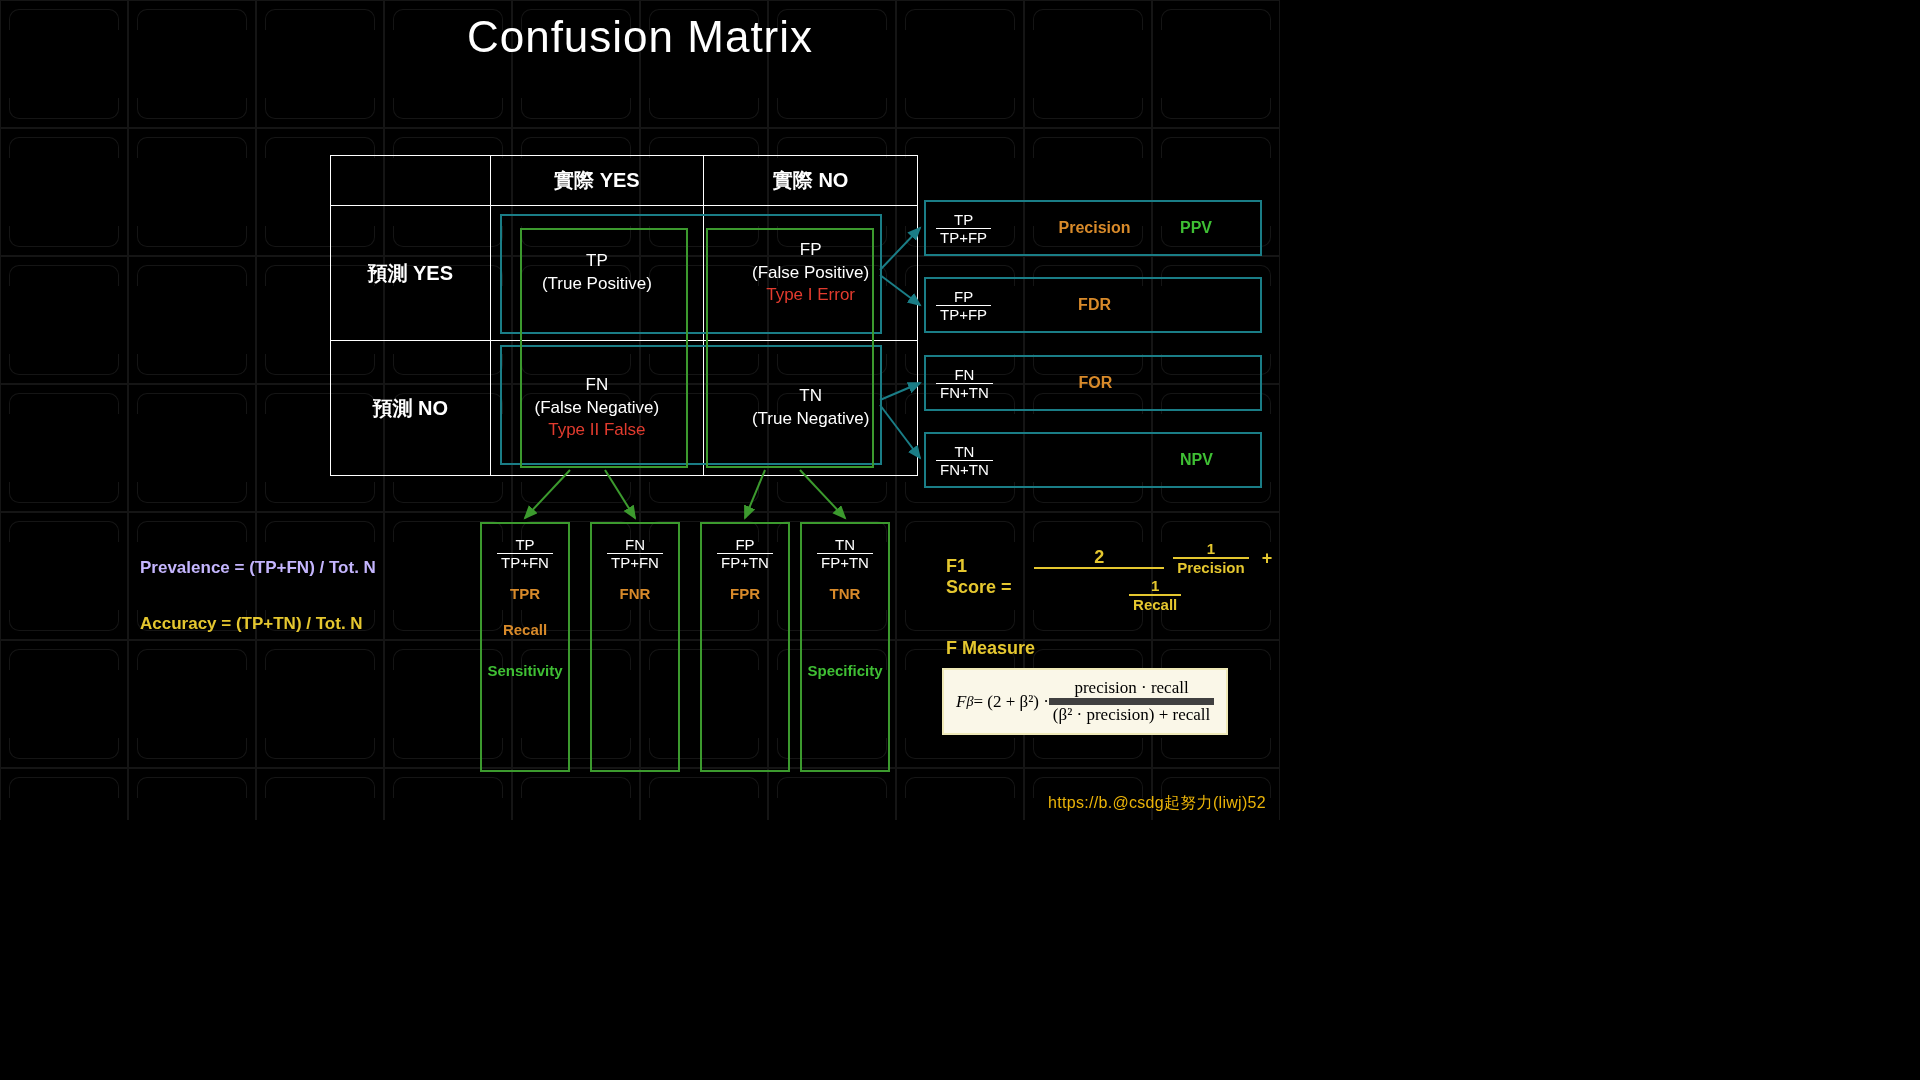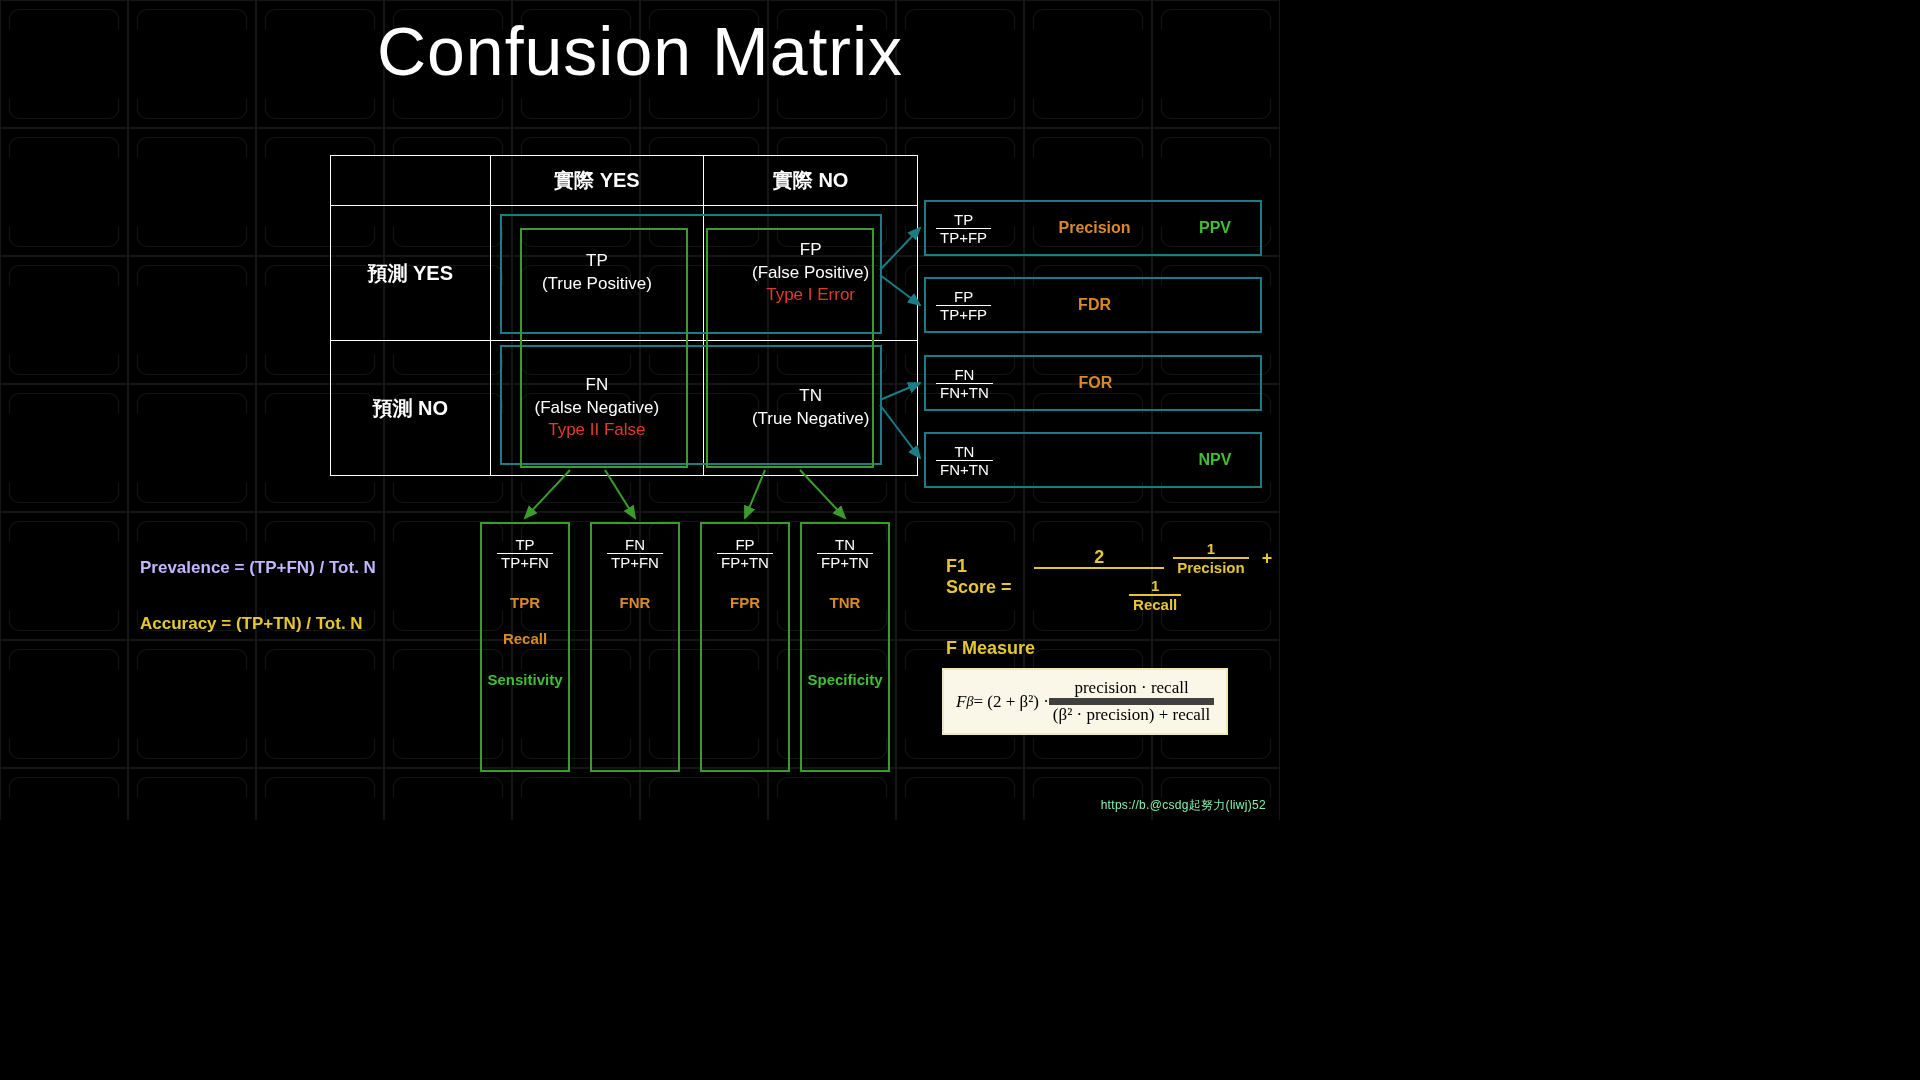--- a/index.html
+++ b/index.html
@@ -3,53 +3,53 @@
 <meta charset="utf-8">
 <style>
   html,body{margin:0;padding:0;width:1280px;height:820px;background:#000;color:#fff;font-family:"Helvetica Neue",Helvetica,Arial,sans-serif;overflow:hidden;position:relative}
   
   .bg-tiles{position:absolute;inset:0;z-index:0;opacity:.45}
   .bg-tiles .row{display:flex}
   .bg-tiles .tile{width:128px;height:128px;box-sizing:border-box;border:1px solid #2f2f2f;position:relative}
   .bg-tiles .tile::before{content:"";position:absolute;top:8px;left:8px;right:8px;height:20px;border:1px solid #2f2f2f;border-bottom:none;border-top-left-radius:10px;border-top-right-radius:10px}
   .bg-tiles .tile::after{content:"";position:absolute;bottom:8px;left:8px;right:8px;height:20px;border:1px solid #2f2f2f;border-top:none;border-bottom-left-radius:10px;border-bottom-right-radius:10px}
   .stage{position:absolute;inset:0;z-index:1}
-  .title{position:absolute;top:12px;left:0;right:0;text-align:center;font-size:68px;font-weight:400;letter-spacing:1px}
+  .title{position:absolute;top:12px;left:0;right:0;text-align:center;font-size:44px;font-weight:400;letter-spacing:1px}
   
   .cm{position:absolute;top:155px;left:330px;width:588px;height:320px;border:1px solid #fff;border-collapse:collapse;font-size:18px}
   .cm td,.cm th{border:1px solid #fff;text-align:center;vertical-align:middle;padding:6px}
   .cm th{font-weight:700;font-size:20px}
   .cm .cell-main{font-size:17px;line-height:1.35}
   .err{color:#e23b2e}
   
   .g-col{position:absolute;border:2px solid #3c9a2e;z-index:2}
   .g-colA{top:228px;left:520px;width:164px;height:236px}
   .g-colB{top:228px;left:706px;width:164px;height:236px}
   
   .t-row{position:absolute;border:2px solid #1a7d86;z-index:2}
   .t-rowA{top:214px;left:500px;width:378px;height:116px}
   .t-rowB{top:345px;left:500px;width:378px;height:116px}
   
   .col-metric{position:absolute;border:2px solid #3c9a2e;width:90px;height:250px;top:522px;text-align:center;font-size:15px;z-index:2;padding-top:6px;box-sizing:border-box}
   .col-metric .frac{margin:6px auto 10px;display:inline-block;line-height:1.15}
   .frac{display:inline-block;text-align:center;vertical-align:middle}
   .frac .num{display:block;border-bottom:1px solid #fff;padding:0 4px}
   .frac .den{display:block;padding:0 4px}
-  .abbr{color:#d88a2a;font-weight:700;margin-top:12px}
+  .abbr{color:#d88a2a;font-weight:700;margin-top:3px}
   .alt1{color:#d88a2a;font-weight:700;margin-top:19px}
   .alt2{color:#3fbf34;font-weight:700;margin-top:24px}
   .cm1{left:480px}
   .cm2{left:590px}
   .cm3{left:700px}
   .cm4{left:800px}
   
   .row-metric{position:absolute;border:2px solid #1a7d86;height:56px;left:924px;width:338px;display:flex;align-items:center;z-index:2;box-sizing:border-box;padding:0 10px;font-size:16px}
   .row-metric .frac{font-size:15px;margin-right:18px}
   .rm-name{color:#d88a2a;font-weight:700;flex:1;text-align:center}
-  .rm-name2{color:#3fbf34;font-weight:700;width:70px;text-align:center}
+  .rm-name2{color:#3fbf34;font-weight:700;width:70px;text-align:left}
   .rm1{top:200px}
   .rm2{top:277px}
   .rm3{top:355px}
   .rm4{top:432px}
   
   .prev,.acc{position:absolute;left:140px;font-size:17px;font-weight:700}
   .prev{top:558px;color:#c4b5fd}
   .acc{top:614px;color:#e5c72f}
   
   .f1{position:absolute;top:540px;left:946px;color:#e5c72f;font-weight:700;font-size:18px;z-index:2}
@@ -58,21 +58,21 @@
   .f1 .big-frac .num{border-bottom:2px solid #e5c72f;padding:0 60px}
   .f1 .big-frac .den{padding-top:4px}
   .mini{display:inline-block;text-align:center;font-size:15px;vertical-align:middle;margin:0 4px}
   .mini .mn{border-bottom:2px solid #e5c72f;display:block;padding:0 4px}
   .mini .md{display:block;padding:0 4px}
   .plus{vertical-align:middle;margin:0 4px}
   .fmeas-lbl{position:absolute;top:638px;left:946px;color:#e5c72f;font-weight:700;font-size:18px;z-index:2}
   .fmeas-box{position:absolute;top:668px;left:942px;background:#faf7e8;border:2px solid #efe9b8;color:#000;font-family:"Cambria Math","Times New Roman",serif;font-size:17px;padding:8px 12px;z-index:2;display:flex;align-items:center;white-space:nowrap}
   .fmeas-box .frac{color:#000}
   .fmeas-box .frac .num{border-bottom:7px solid #404040}
-  .watermark{position:absolute;bottom:6px;right:14px;font-size:12px;color:#86efac;z-index:3;letter-spacing:.3px}
+  .watermark{position:absolute;bottom:6px;right:14px;font-size:16px;color:#eab308;z-index:3;letter-spacing:.3px}
   
   svg.arrows{position:absolute;inset:0;z-index:1;pointer-events:none}
 </style>
 </head>
 <body>
 
 <div class="bg-tiles">
   <div class="row">
       <div class="tile"></div>
       <div class="tile"></div>

